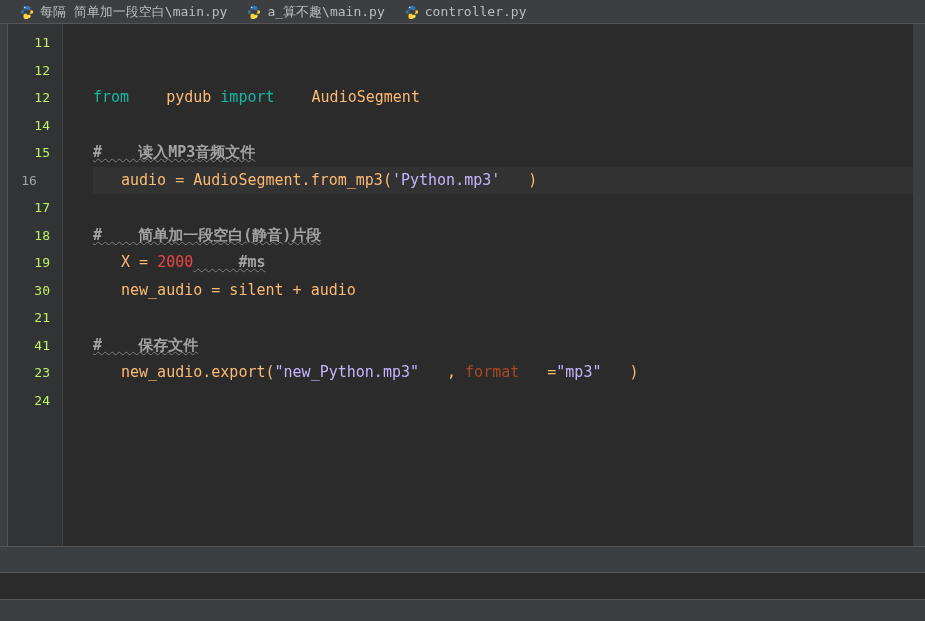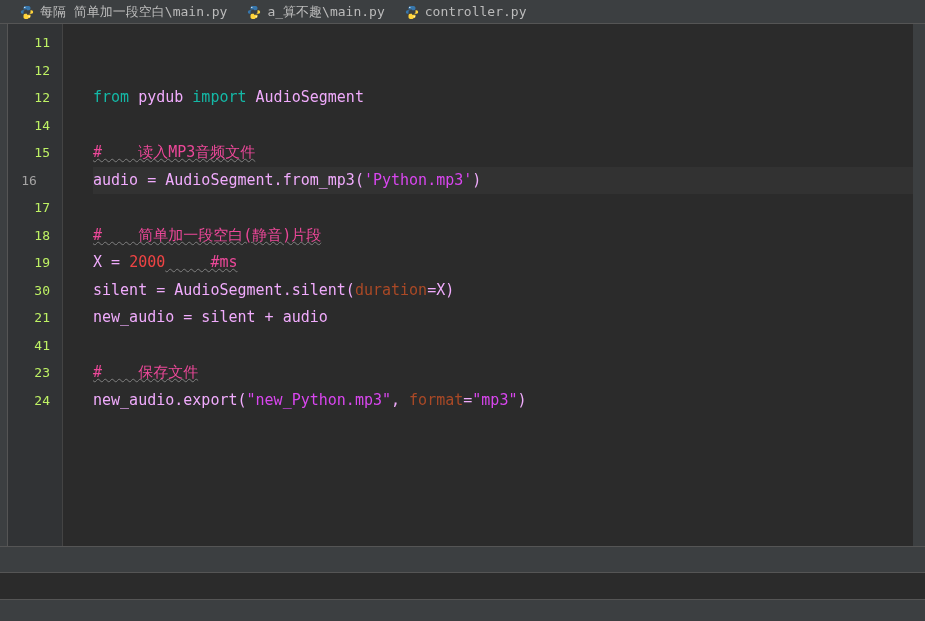--- a/index.html
+++ b/index.html
@@ -82,26 +82,26 @@
     content: "";
     position: absolute;
     left: -30px;
     right: 0;
     top: 0;
     bottom: 0;
     background: #323232;
     z-index: -1;
   }
   .kw { color: #14b8a6; }
-  .str { color: #d946ef; }
+  .str { color: #c4b5fd; }
   .num { color: #ef4444; }
-  .comment { color: #ec4899; }
+  .comment { color: #a3a3a3; font-weight: bold; }
   .underline { text-decoration: underline #808080 wavy; text-decoration-thickness: 1px; }
   .param { color: #aa4926; }
-  .ident { color: #f0abfc; }
+  .ident { color: #fdba74; margin-left: 28px; }
   .bottom-panel {
     height: 75px;
     background: #2b2b2b;
     border-top: 1px solid #555;
   }
   .bottom-strip1 {
     height: 26px;
     background: #3c3f41;
     border-bottom: 1px solid #555;
   }
@@ -177,21 +177,20 @@
   <div class="code" id="code">
       <div class="line"></div>
       <div class="line"></div>
       <div class="line"><span class="kw">from</span><span class="ident"> pydub </span><span class="kw">import</span><span class="ident"> AudioSegment</span></div>
       <div class="line"></div>
       <div class="line"><span class="comment underline">#    读入MP3音频文件</span></div>
       <div class="line current"><span class="ident">audio = AudioSegment.from_mp3(</span><span class="str">'Python.mp3'</span><span class="ident">)</span></div>
       <div class="line"></div>
       <div class="line"><span class="comment underline">#    简单加一段空白(静音)片段</span></div>
       <div class="line"><span class="ident">X = </span><span class="num">2000</span><span class="comment underline">     #ms</span></div>
-      <div class="line"><span class="ident">silent = AudioSegment.silent(</span><span class="param">duration</span><span class="ident">=X)</span></div>
       <div class="line"><span class="ident">new_audio = silent + audio</span></div>
       <div class="line"></div>
       <div class="line"><span class="comment underline">#    保存文件</span></div>
       <div class="line"><span class="ident">new_audio.export(</span><span class="str">"new_Python.mp3"</span><span class="ident">, </span><span class="param">format</span><span class="ident">=</span><span class="str">"mp3"</span><span class="ident">)</span></div>
     </div>
   <div class="scroll-indicator"></div>
 </div>
 
 <div class="bottom-panel">
   <div class="bottom-strip1"></div>

